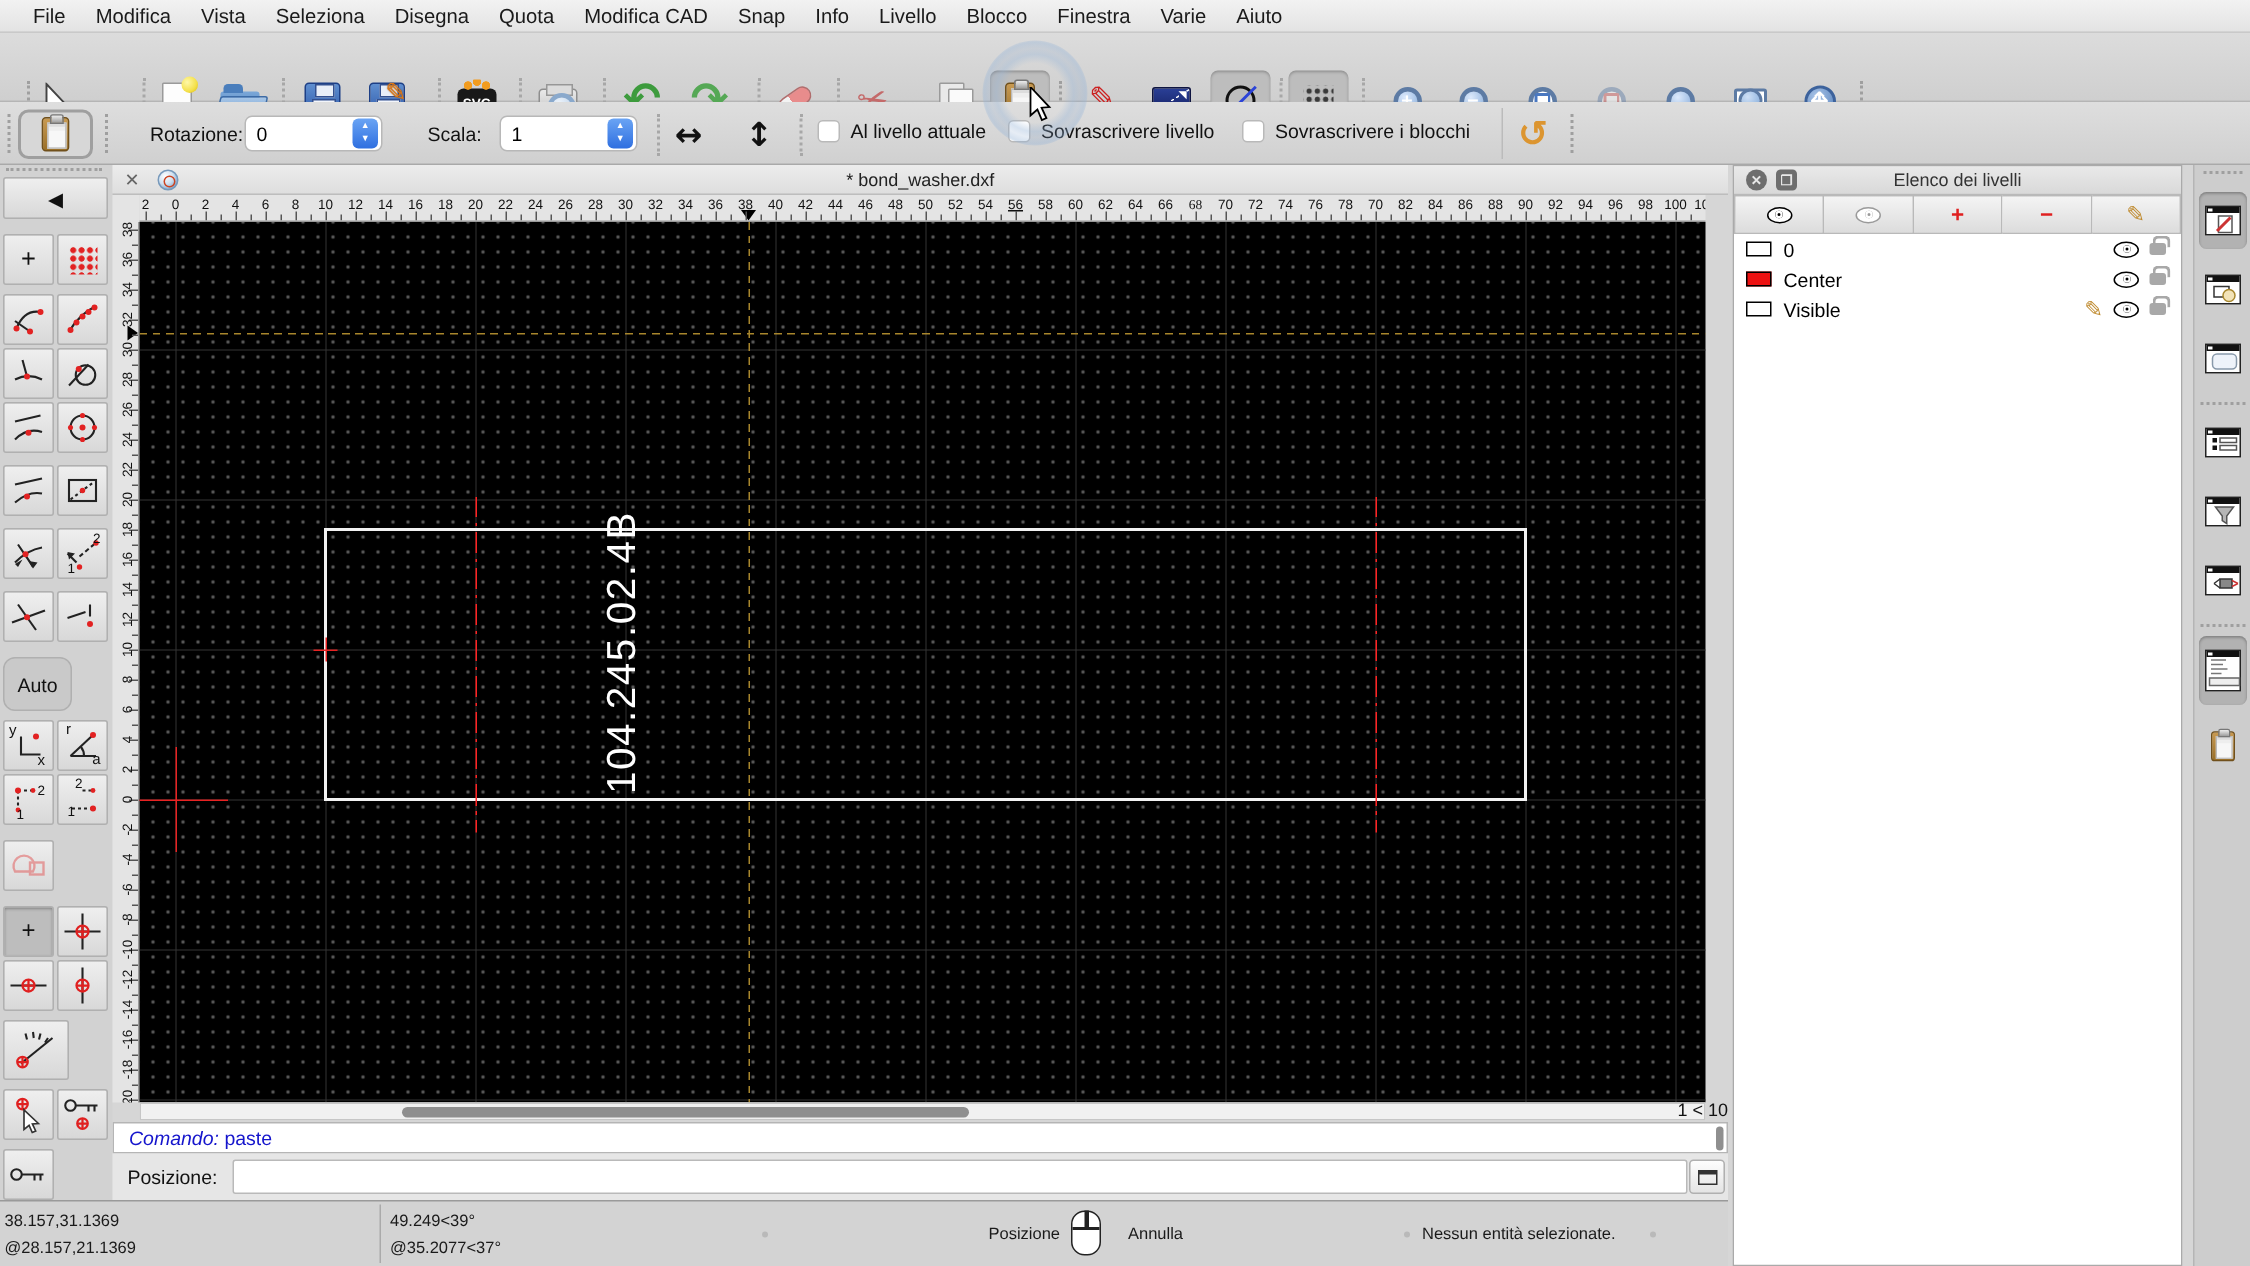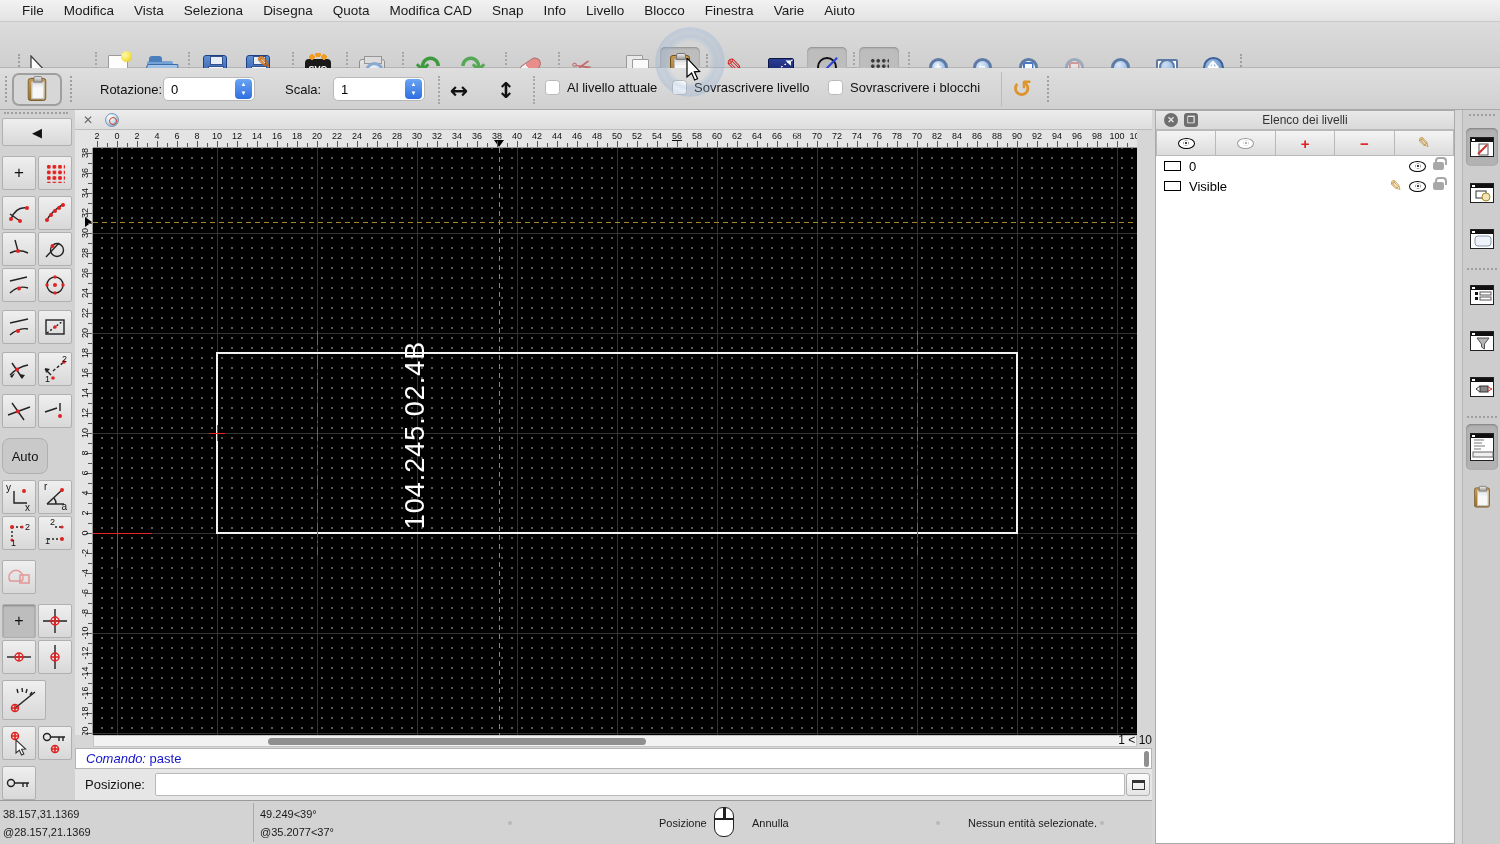--- a/index.html
+++ b/index.html
@@ -612,20 +612,21 @@
     <svg width="26" height="16">
         <circle class="stroke" cx="5" cy="8" r="3.5"></circle>
         <path class="stroke" d="M8.5,8 L23,8 M17,8 L17,12 M21,8 L21,12"></path>
       </svg>
   </div>
 </div>
 
 <div id="tabbar">
   <span id="tab-close">✕</span>
   <span id="tab-icon"></span>
+  <span id="tab-title">* bond_washer.dxf</span>
 </div>
 <div id="ruler-corner"></div>
 <div id="hruler">
     <div id="hmarker" style="left: 405.57px;"></div>
     <div class="htick" style="left: 4px; height: 6px;"></div>
     <div class="hlab" style="left: 4px;">2</div>
     <div class="htick" style="left: 14px; height: 4px;"></div>
     <div class="htick" style="left: 24px; height: 6px;"></div>
     <div class="hlab" style="left: 24px;">0</div>
     <div class="htick" style="left: 34px; height: 4px;"></div>
@@ -926,20 +927,28 @@
   <div id="lp-list">
       <div class="lrow">
         <span class="swatch" style="background: rgb(255, 255, 255);"></span>
         <span class="lname">0</span>
         <span class="ricons">
           <span class="eye"></span>
           <span class="lock"></span>
         </span>
       </div>
       <div class="lrow">
+        <span class="swatch" style="background: rgb(238, 17, 17);"></span>
+        <span class="lname">Center</span>
+        <span class="ricons">
+          <span class="eye"></span>
+          <span class="lock"></span>
+        </span>
+      </div>
+      <div class="lrow">
         <span class="swatch" style="background: rgb(255, 255, 255);"></span>
         <span class="lname">Visible</span>
         <span class="ricons">
           <span class="glyph-pencil g">✎</span>
           <span class="eye"></span>
           <span class="lock"></span>
         </span>
       </div>
     </div>
 </div>
@@ -1021,15 +1030,15 @@
   <span class="sb" style="left:3px;top:7px">38.157,31.1369</span>
   <span class="sb" style="left:3px;top:25px">@28.157,21.1369</span>
   <div class="sb-sep" style="left:253px"></div>
   <span class="sb" style="left:260px;top:7px">49.249&lt;39°</span>
   <span class="sb" style="left:260px;top:25px">@35.2077&lt;37°</span>
   <span class="sb-dot" style="left:508px"></span>
   <span class="sb" style="left:659px;top:16px">Posizione</span>
   <div id="mouse-icon" style="left:714px;top:6px"></div>
   <span class="sb" style="left:752px;top:16px">Annulla</span>
   <span class="sb-dot" style="left:936px"></span>
-  <span class="sb" style="left:968px;top:16px">Nessun entità selezionate.</span>
+  <span class="sb" style="left:948px;top:16px">Nessun entità selezionate.</span>
   <span class="sb-dot" style="left:1100px"></span>
 </div>
 
 </body></html>

